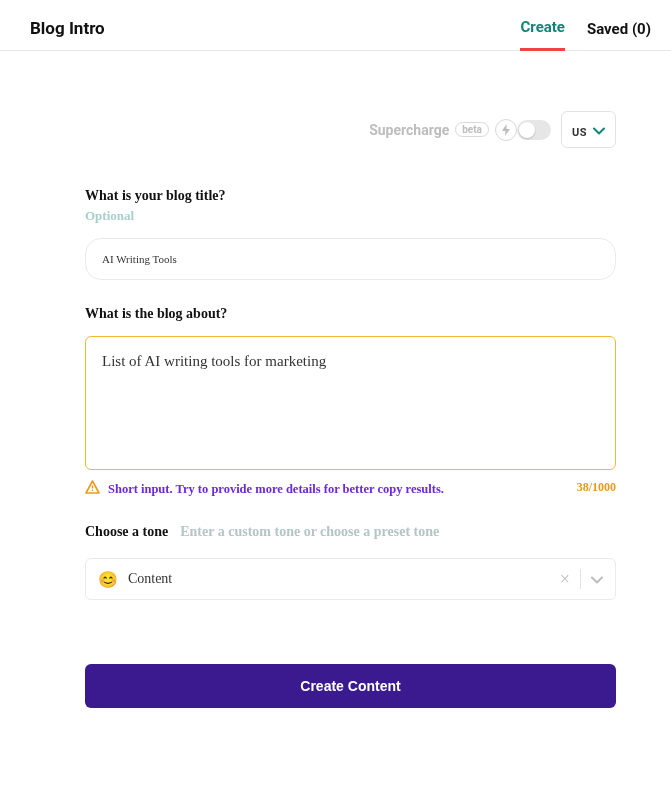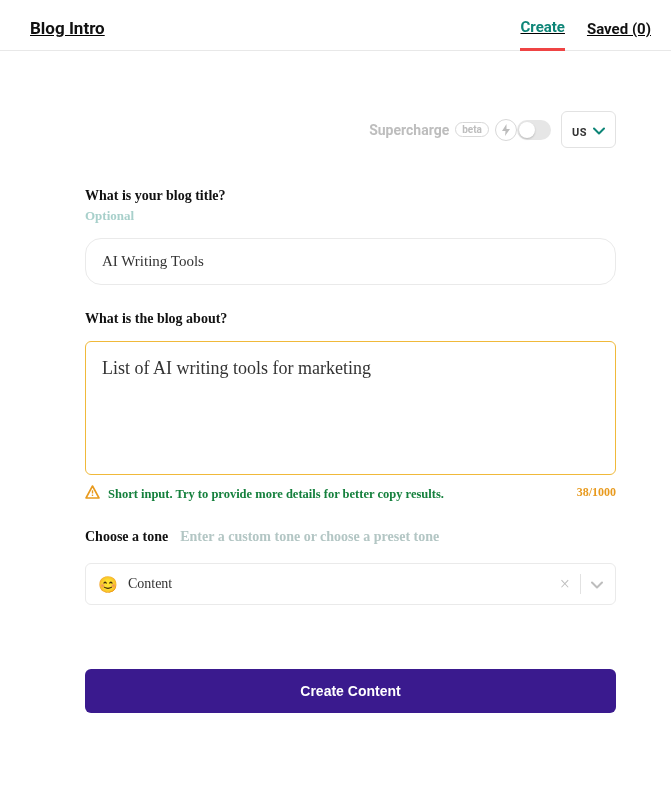--- a/index.html
+++ b/index.html
@@ -9,21 +9,20 @@
       color: #000;
       width: 671px;
       height: 787px;
     }
     .header {
       display: flex;
       justify-content: space-between;
       align-items: flex-start;
       padding: 18px 20px 12px 30px;
       border-bottom: 1px solid #e8e8e8;
-      text-decoration: underline;
     }
     .header-title {
       font-size: 17px;
       font-weight: 700;
       color: #111;
     }
     .header-tabs {
       display: flex;
       gap: 22px;
       align-items: center;
@@ -127,57 +126,57 @@
       font-size: 13px;
       font-weight: 600;
       color: #a8d0cb;
       margin-bottom: 14px;
     }
     .text-input {
       width: 100%;
       border: 1px solid #eaeaea;
       border-radius: 16px;
       padding: 14px 16px;
-      font-size: 15px;
+      font-size: 11px;
       font-family: inherit;
       color: #333;
       outline: none;
     }
     .textarea-wrap {
       width: 100%;
       border: 1px solid #f0b93a;
       border-radius: 6px;
       padding: 16px;
       min-height: 128px;
     }
     .textarea {
       width: 100%;
       border: none;
       outline: none;
-      font-size: 18px;
+      font-size: 15px;
       font-family: inherit;
       color: #333;
       resize: none;
       min-height: 96px;
     }
     .warning-row {
       display: flex;
       justify-content: space-between;
       align-items: flex-start;
       margin-top: 10px;
     }
     .warning-left {
       display: flex;
       gap: 8px;
       align-items: center;
     }
     .warning-text {
       font-size: 12.5px;
       font-weight: 700;
-      color: #15803d;
+      color: #6d28d9;
       text-align: center;
     }
     .warning-icon {
       color: #e89a1e;
       flex-shrink: 0;
     }
     .char-count {
       font-size: 12px;
       font-weight: 700;
       color: #e89a1e;

